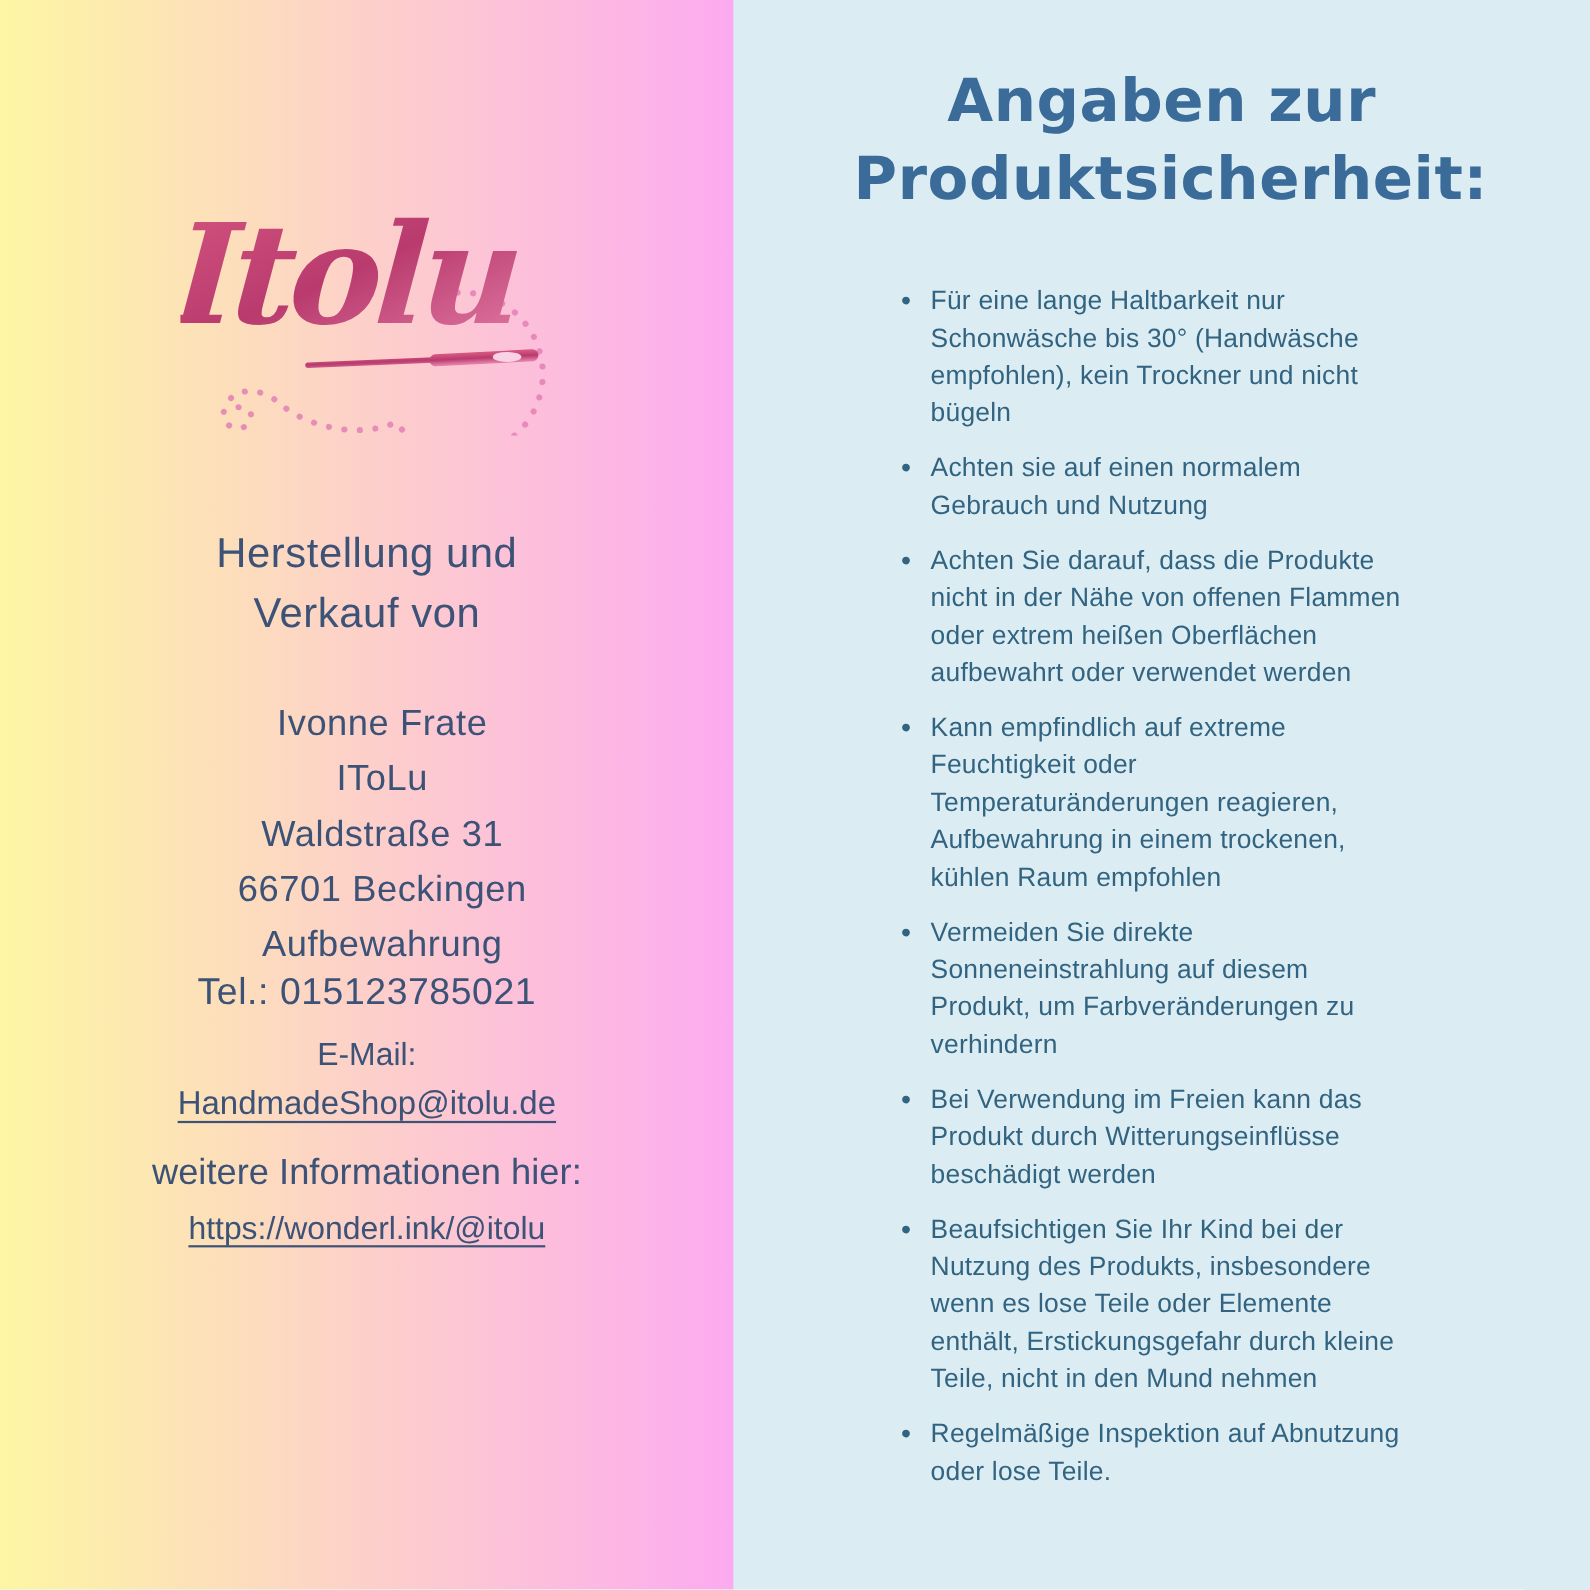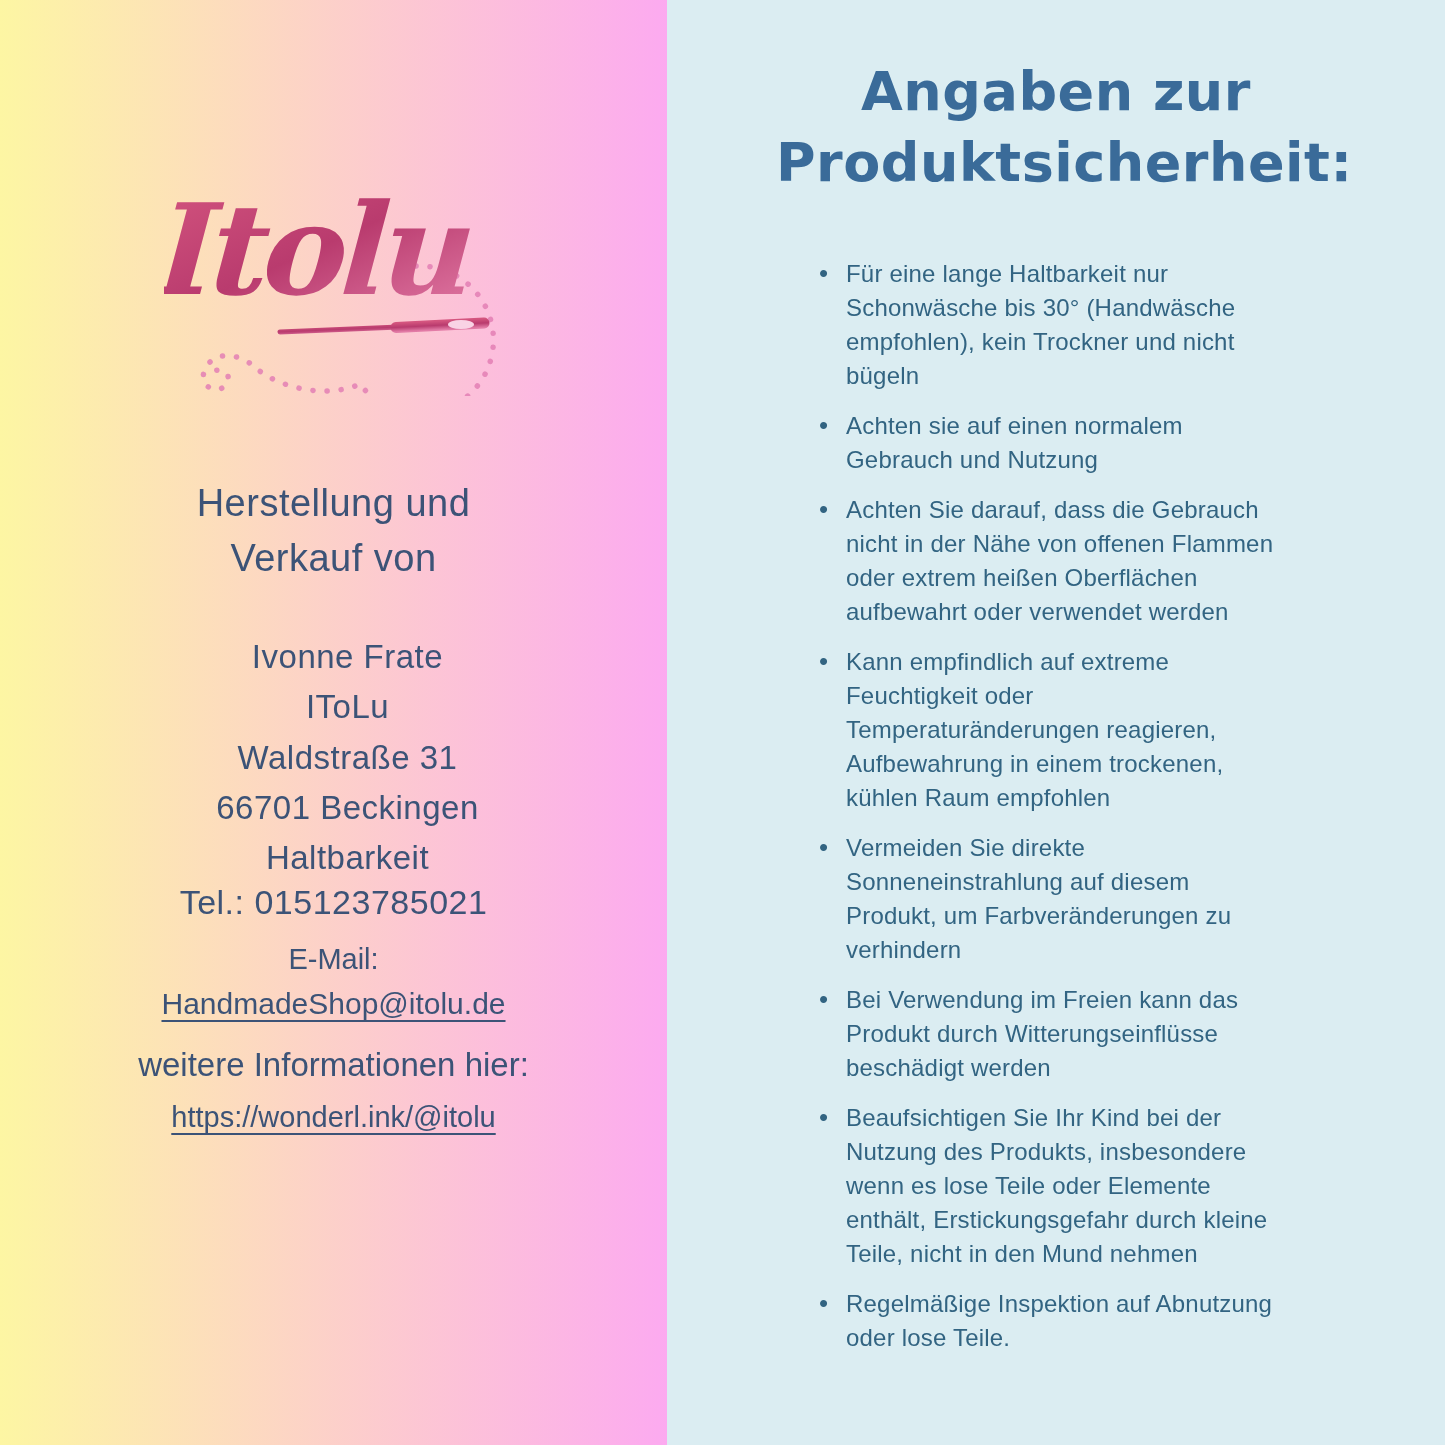--- a/index.html
+++ b/index.html
@@ -86,21 +86,21 @@
       </svg>
     </div>
 
     <div class="left-heading">Herstellung und Verkauf von</div>
 
     <div class="address">
       <p>Ivonne Frate</p>
       <p>IToLu</p>
       <p>Waldstraße 31</p>
       <p>66701 Beckingen</p>
-      <p>Haltbarkeit</p>
+      <p>Aufbewahrung</p>
     </div>
 
     <div class="phone">Tel.: 015123785021</div>
 
     <div class="email-block">
       <div>E-Mail:</div>
       <a href="#">HandmadeShop@itolu.de</a>
     </div>
 
     <div class="more-block">
@@ -118,21 +118,21 @@
       <li>
         <span class="dot">•</span>
         <span>Für eine lange Haltbarkeit nur Schonwäsche bis 30° (Handwäsche empfohlen), kein Trockner und nicht bügeln</span>
       </li>
       <li>
         <span class="dot">•</span>
         <span>Achten sie auf einen normalem Gebrauch und Nutzung</span>
       </li>
       <li>
         <span class="dot">•</span>
-        <span>Achten Sie darauf, dass die Gebrauch nicht in der Nähe von offenen Flammen oder extrem heißen Oberflächen aufbewahrt oder verwendet werden</span>
+        <span>Achten Sie darauf, dass die Produkte nicht in der Nähe von offenen Flammen oder extrem heißen Oberflächen aufbewahrt oder verwendet werden</span>
       </li>
       <li>
         <span class="dot">•</span>
         <span>Kann empfindlich auf extreme Feuchtigkeit oder Temperaturänderungen reagieren, Aufbewahrung in einem trockenen, kühlen Raum empfohlen</span>
       </li>
       <li>
         <span class="dot">•</span>
         <span>Vermeiden Sie direkte Sonneneinstrahlung auf diesem Produkt, um Farbveränderungen zu verhindern</span>
       </li>
       <li>

